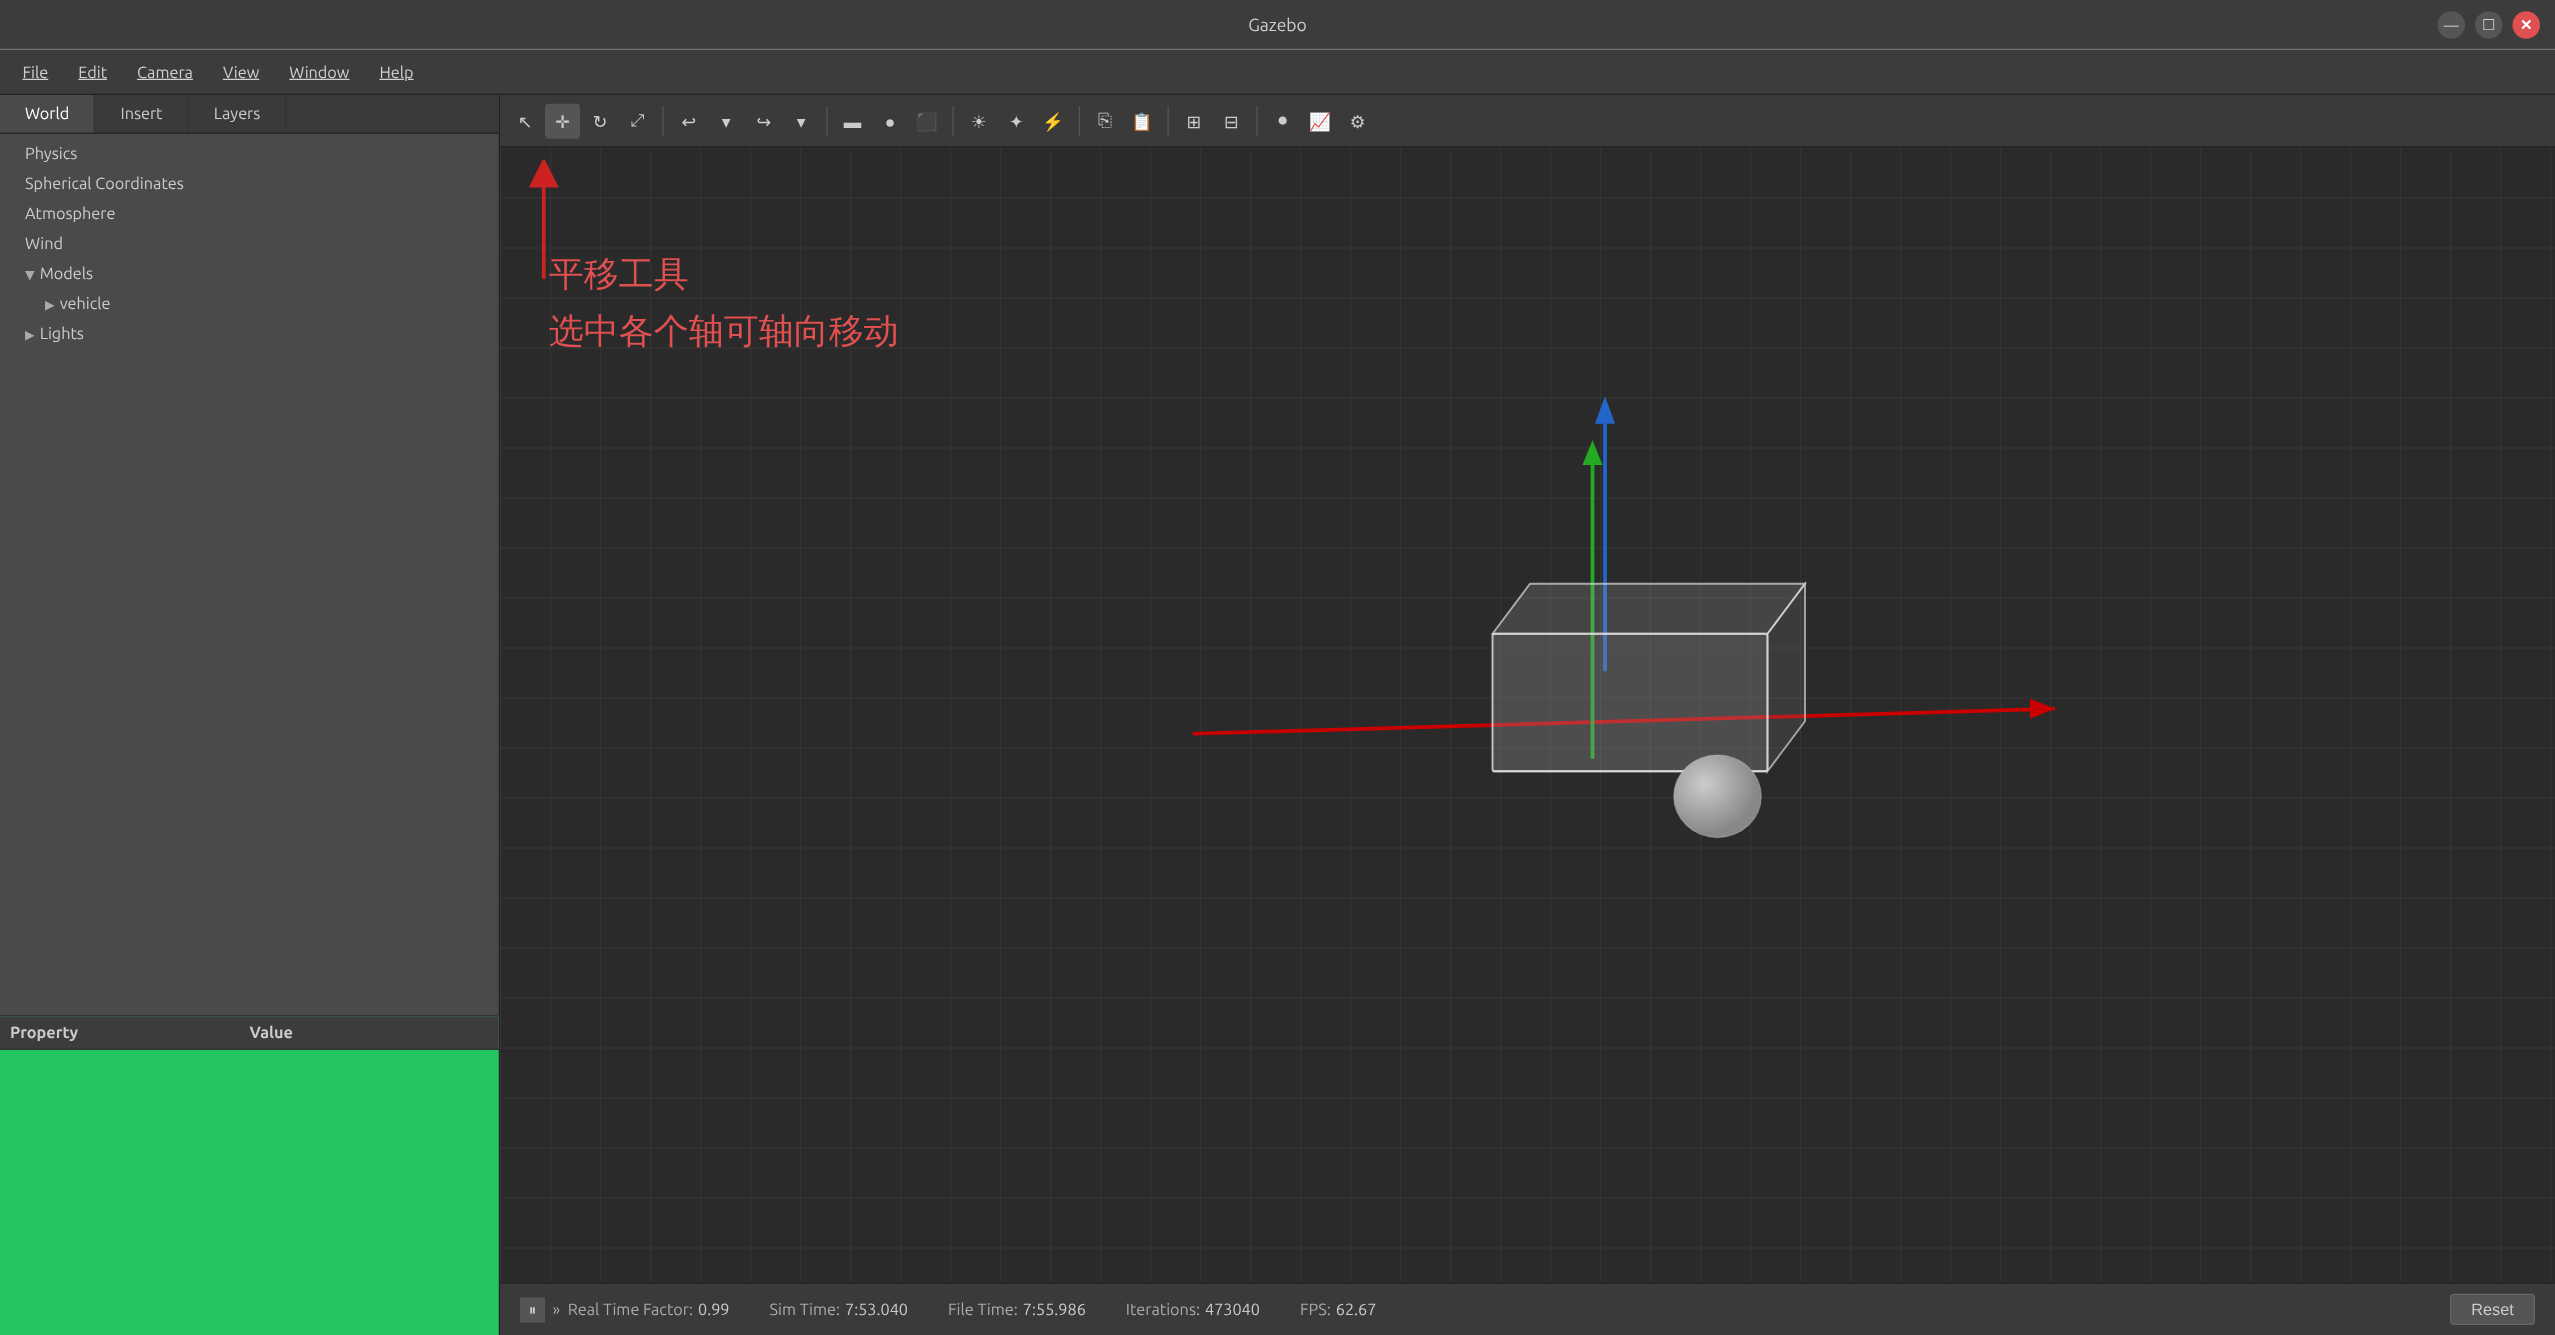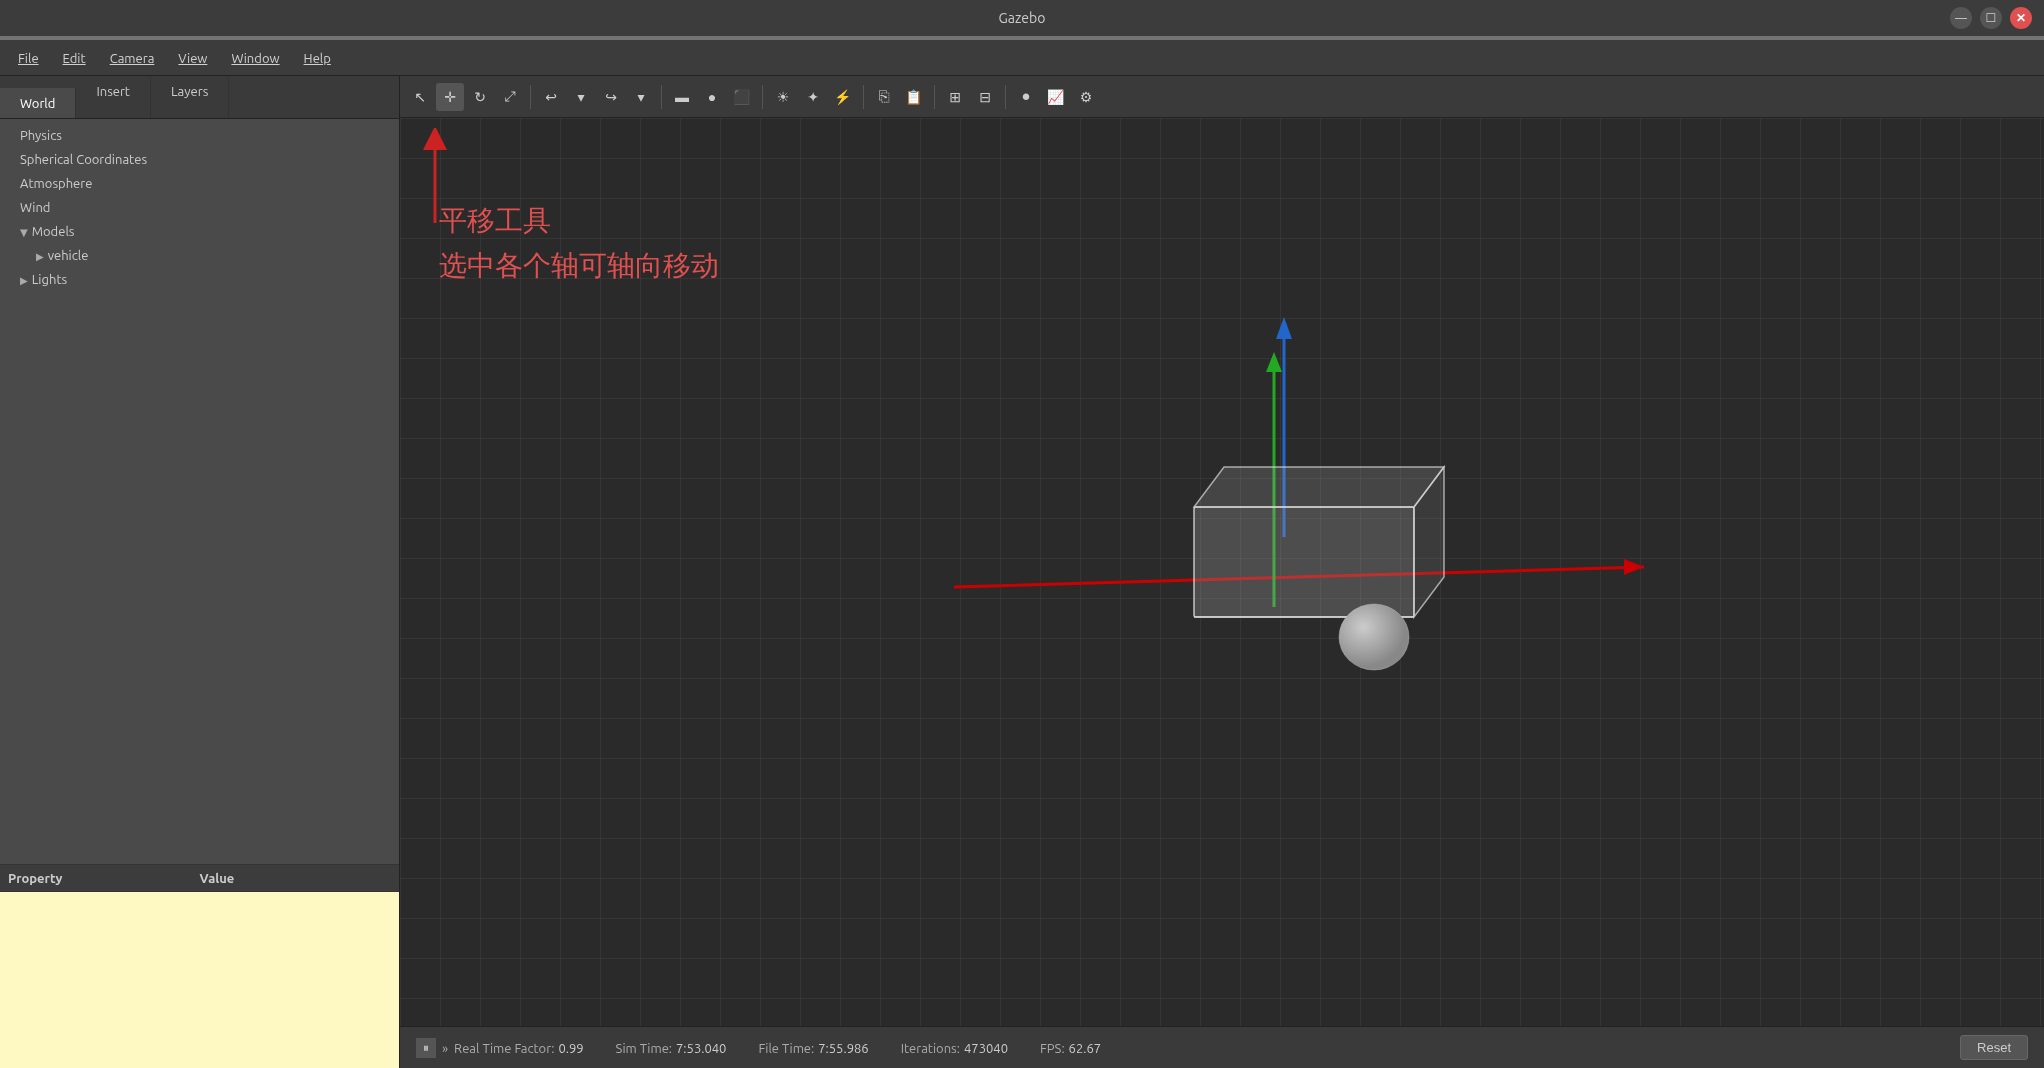--- a/index.html
+++ b/index.html
@@ -16,21 +16,21 @@
     }
 
     
     #titlebar {
       background: #3c3c3c;
       height: 40px;
       display: flex;
       align-items: center;
       justify-content: space-between;
       padding: 0 12px;
-      border-bottom: 4px solid #737373;
+      border-bottom: 1px solid #737373;
       flex-shrink: 0;
     }
     #titlebar-title {
       position: absolute;
       left: 50%;
       transform: translateX(-50%);
       color: #ccc;
       font-size: 14px;
     }
     #titlebar-controls {
@@ -97,21 +97,20 @@
     .tab {
       padding: 8px 20px;
       cursor: pointer;
       color: #ccc;
       font-size: 13px;
       border-right: 1px solid #333;
     }
     .tab.active {
       background: #4a4a4a;
       color: #fff;
-      margin-top: 12px;
     }
 
     
     #tree-view {
       flex: 1;
       overflow-y: auto;
       padding: 4px 0;
     }
     .tree-item {
       padding: 5px 12px;
@@ -119,23 +118,23 @@
       color: #ccc;
       font-size: 13px;
       white-space: nowrap;
     }
     .tree-item.level1 { padding-left: 20px; }
     .tree-item.level2 { padding-left: 36px; }
     .tree-arrow { margin-right: 4px; font-size: 10px; color: #aaa; }
 
     
     #property-panel {
-      height: 204px;
+      height: 256px;
       border-top: 1px solid #333;
-      background: #fef9c3;
+      background: #22c55e;
       flex-shrink: 0;
     }
     #property-header {
       display: flex;
       background: #3c3c3c;
       border-bottom: 1px solid #333;
       padding: 6px 8px;
       font-size: 13px;
       font-weight: bold;
     }

